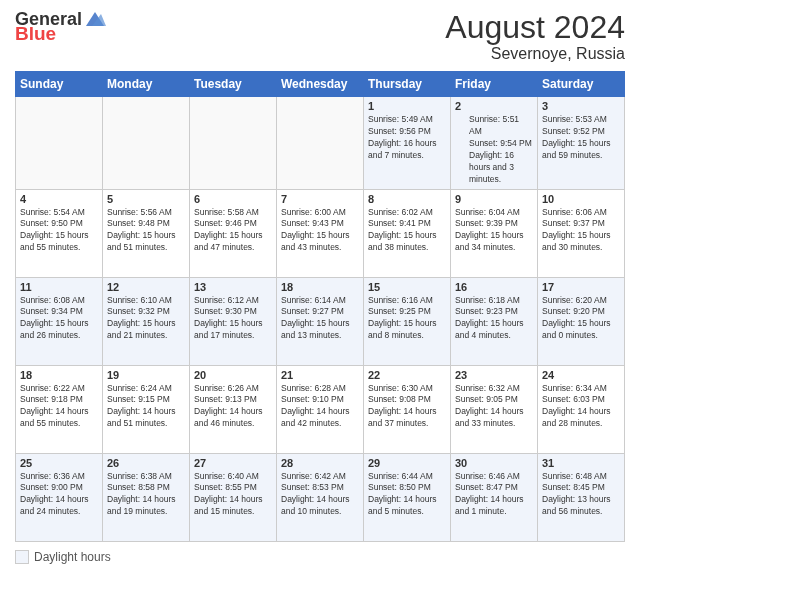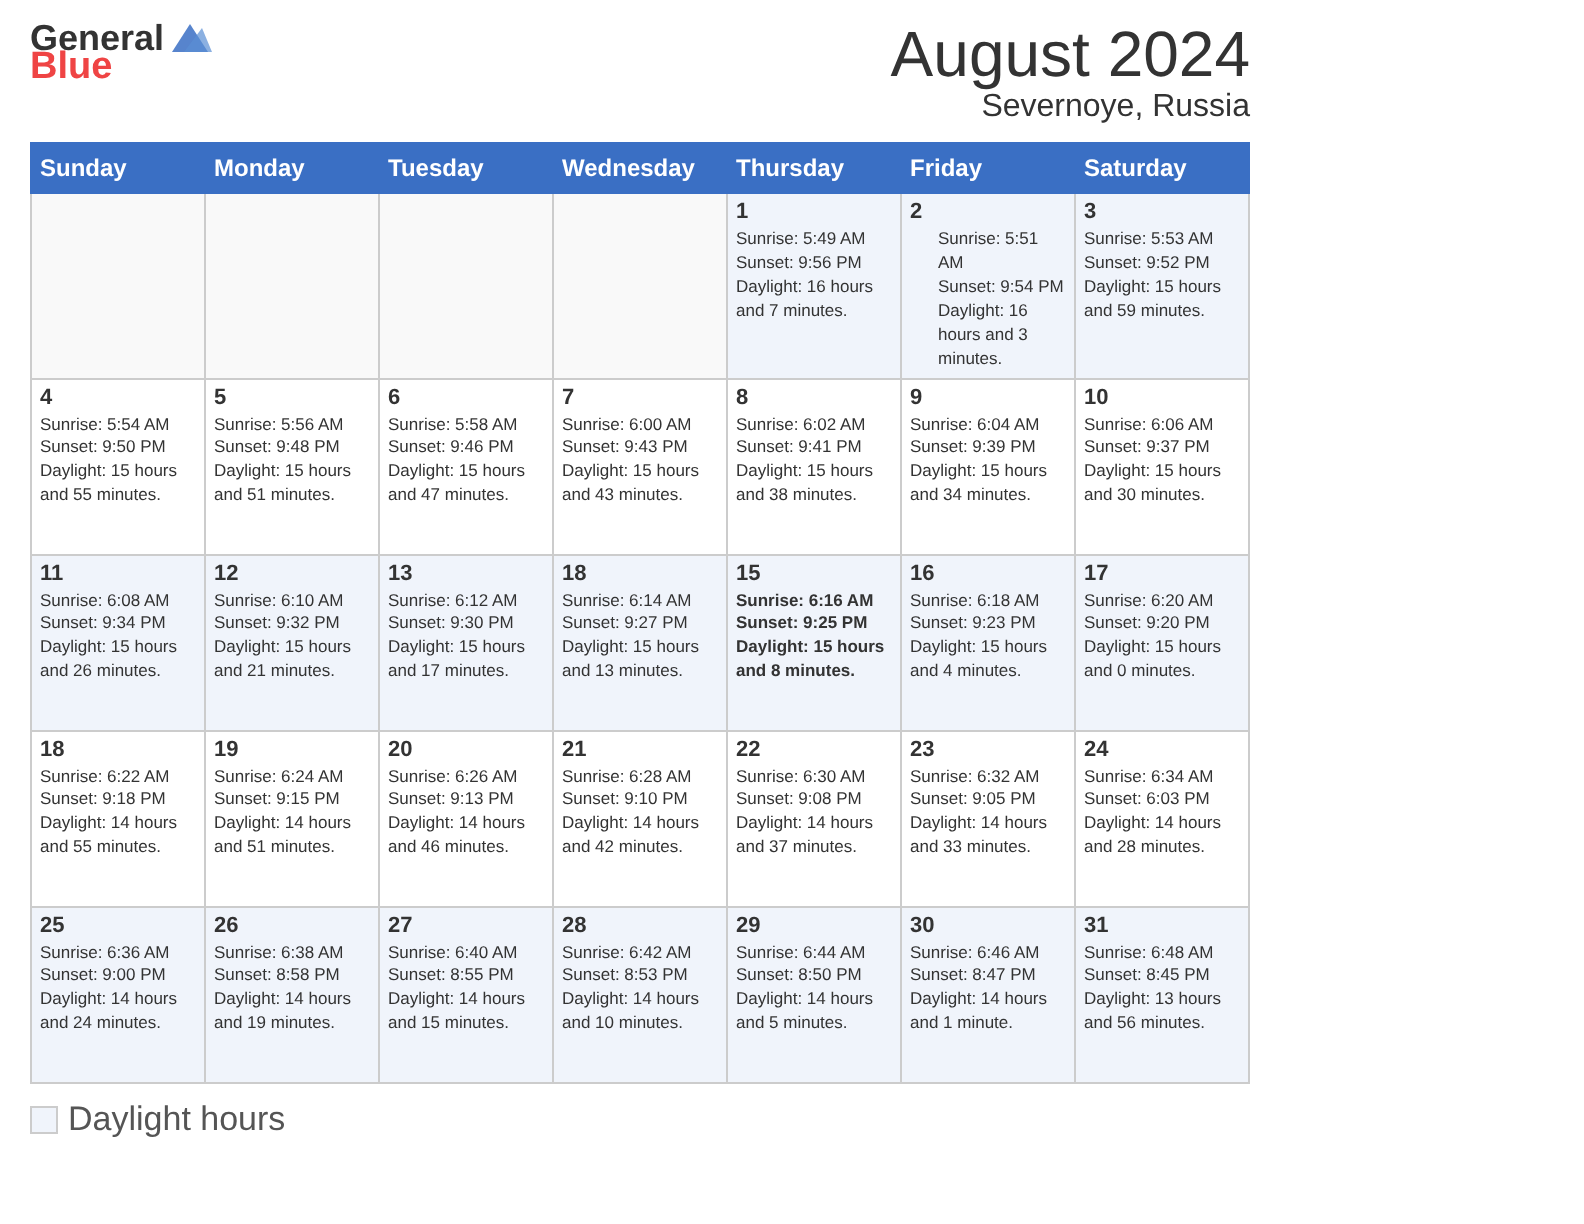--- a/index.html
+++ b/index.html
@@ -97,21 +97,21 @@
     .day-info {
       font-size: 8.5px;
       color: #333;
       line-height: 1.4;
     }
     .footer {
       margin-top: 8px;
       display: flex;
       align-items: flex-start;
       gap: 20px;
-      font-size: 17px;
+      font-size: 12px;
       color: #555;
     }
     .footer-item {
       display: flex;
       align-items: center;
       gap: 5px;
     }
     .footer-box {
       width: 14px;
       height: 14px;
@@ -247,21 +247,21 @@
 Daylight: 15 hours and 17 minutes.</div>
           </td>
           <td>
             <span class="day-number">18</span>
             <div class="day-info" style="white-space: pre-line;">Sunrise: 6:14 AM
 Sunset: 9:27 PM
 Daylight: 15 hours and 13 minutes.</div>
           </td>
           <td>
             <span class="day-number">15</span>
-            <div class="day-info" style="white-space: pre-line; font-weight: bold;">Sunrise: 6:16 AM
+            <div class="day-info" style="white-space: pre-line;">Sunrise: 6:16 AM
 Sunset: 9:25 PM
 Daylight: 15 hours and 8 minutes.</div>
           </td>
           <td>
             <span class="day-number">16</span>
             <div class="day-info" style="white-space: pre-line;">Sunrise: 6:18 AM
 Sunset: 9:23 PM
 Daylight: 15 hours and 4 minutes.</div>
           </td>
           <td>

